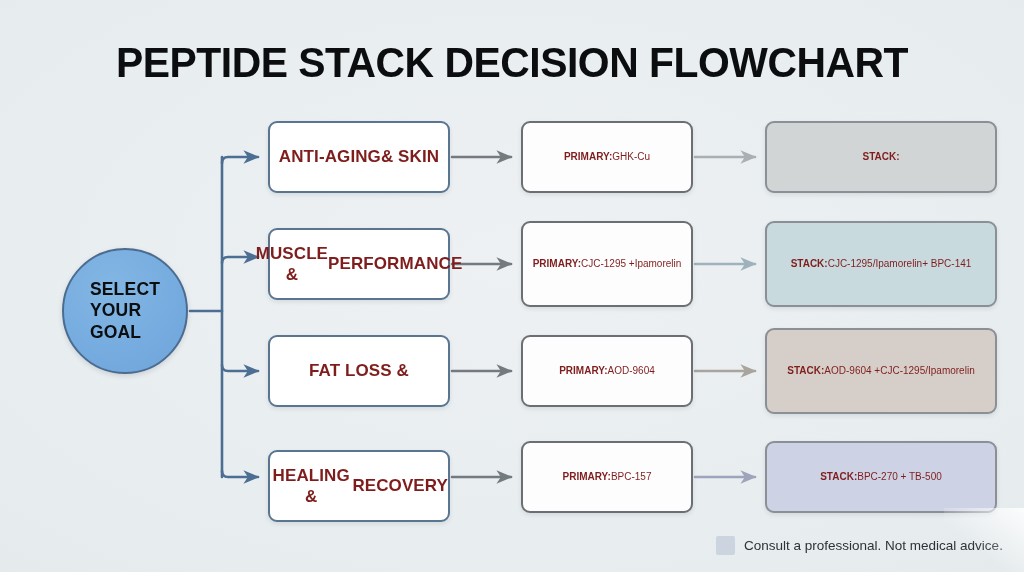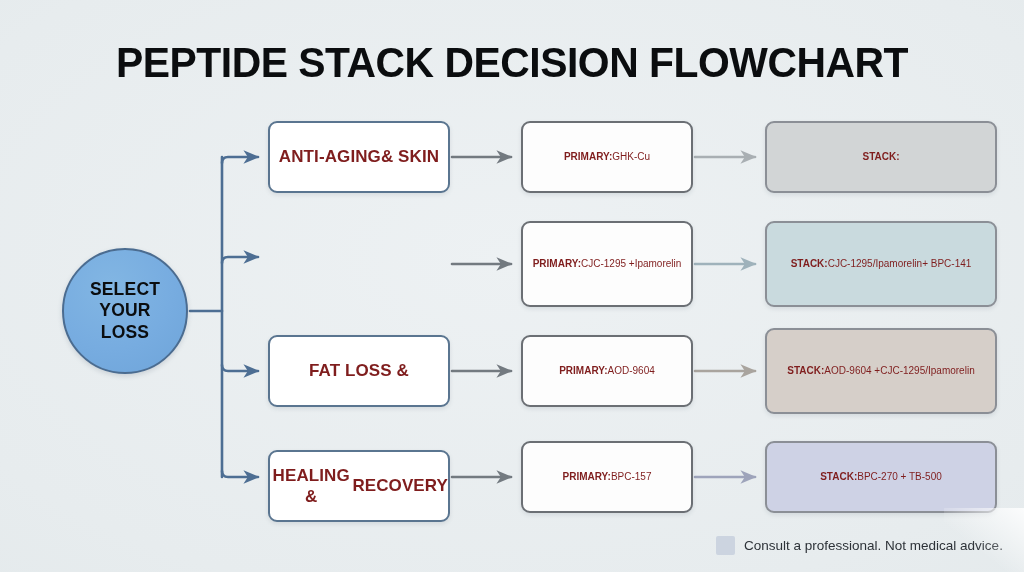--- a/index.html
+++ b/index.html
@@ -47,21 +47,20 @@
     left: 62px;
     top: 248px;
     width: 126px;
     height: 126px;
     border-radius: 50%;
     background: radial-gradient(circle at 38% 30%, #82b6e3 0%, #77ace0 55%, #6ea4d9 100%);
     border: 2.5px solid #4b6c90;
     display: flex;
     align-items: center;
     justify-content: center;
-    text-align: center;
     color: #0b0d0f;
     font-weight: bold;
     font-size: 17.5px;
     line-height: 1.22;
     letter-spacing: 0.2px;
     box-shadow: 0 2px 5px rgba(60,80,100,.18);
   }
 
   
   .node {
@@ -196,36 +195,40 @@
       <path d="M695,264 H755" stroke="#9fb2bb" marker-end="url(#ah-s2)"></path>
       <path d="M695,371 H755" stroke="#a9a49e" marker-end="url(#ah-s3)"></path>
       <path d="M695,477 H755" stroke="#9ea4bb" marker-end="url(#ah-s4)"></path>
     </g>
   </svg>
 
   <div id="start-node">
     <div>
       <div>SELECT</div>
       <div>YOUR</div>
-      <div>LOSS</div>
+      <div>GOAL</div>
     </div>
   </div>
 
   <div class="node cat" style="top:121px">
     <div class="line-bold">ANTI-AGING</div>
     <div class="line-bold">&amp; SKIN</div>
   </div>
   <div class="node primary" style="top:121px">
     <div class="line-bold">PRIMARY:</div>
     <div class="line-reg">GHK-Cu</div>
   </div>
   <div class="node stack" style="top:121px;background:#d2d5d6">
     <div class="line-bold">STACK:</div>
   </div>
 
+  <div class="node cat" style="top:228px">
+    <div class="line-bold">MUSCLE &amp;</div>
+    <div class="line-bold">PERFORMANCE</div>
+  </div>
   <div class="node primary tall" style="top:221px">
     <div class="line-bold">PRIMARY:</div>
     <div class="line-reg">CJC-1295 +</div>
     <div class="line-reg">Ipamorelin</div>
   </div>
   <div class="node stack tall" style="top:221px;background:#c9dade">
     <div class="line-bold">STACK:</div>
     <div class="line-reg">CJC-1295/Ipamorelin</div>
     <div class="line-reg">+ BPC-141</div>
   </div>

